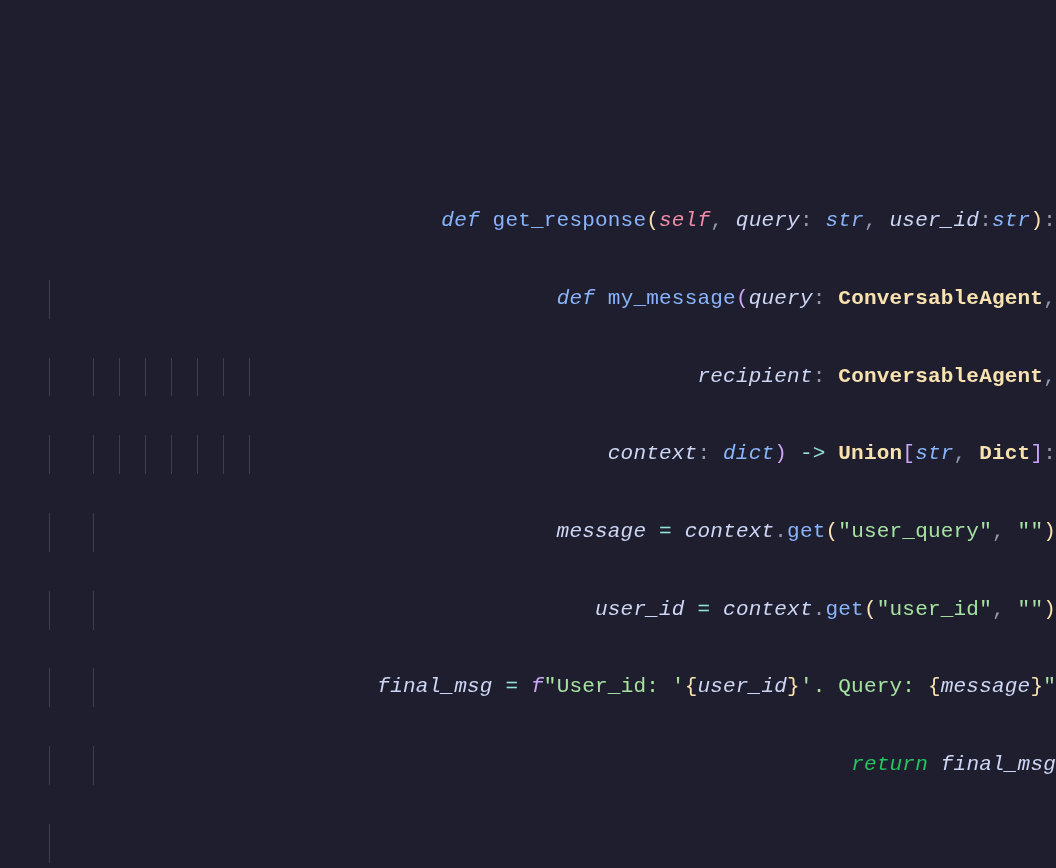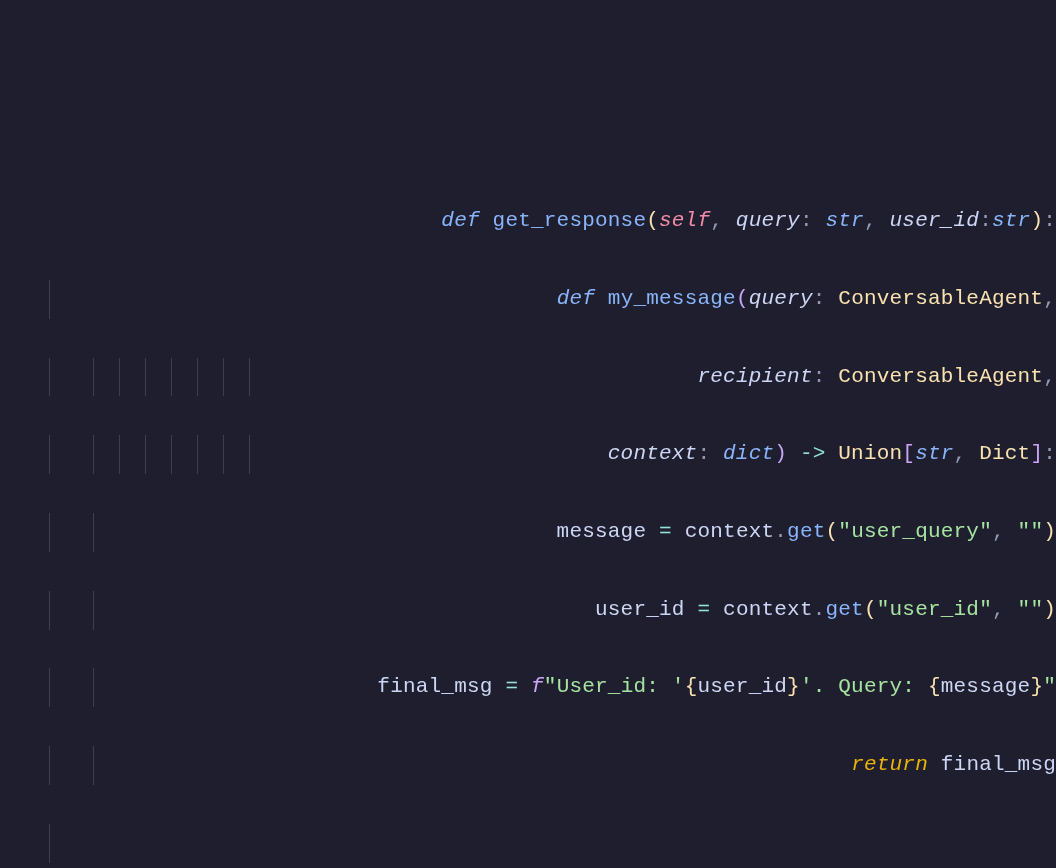--- a/index.html
+++ b/index.html
@@ -17,32 +17,32 @@
     white-space: pre;
   }
   .line { position: relative; min-height: 1.85em; text-align: right; }
   .guide {
     position: absolute;
     top: 0;
     bottom: 0;
     width: 1px;
     background: #3b3f51;
   }
-  .kw { color: #eab308; font-style: italic; }
+  .kw { color: #22c55e; font-style: italic; }
   .def { color: #89b4fa; font-style: italic; }
   .fn { color: #89b4fa; }
   .param { color: #cdd6f4; font-style: italic; }
   .selfc { color: #f38ba8; font-style: italic; }
-  .type { color: #f9e2af; }
+  .type { color: #f9e2af; font-weight: bold; }
   .op { color: #94e2d5; }
   .punct { color: #9399b2; }
   .str { color: #a6e3a1; }
   .fstr { color: #a6e3a1; }
   .fprefix { color: #cba6f7; font-style: italic; }
-  .ident { color: #cdd6f4; }
+  .ident { color: #cdd6f4; font-style: italic; }
   .builtin { color: #89b4fa; font-style: italic; }
   .interp { color: #f9e2af; }
   .method { color: #89b4fa; }
   .bracket-y { color: #f9e2af; }
   .bracket-p { color: #cba6f7; }
 </style>
 </head>
 <body>
 
 

